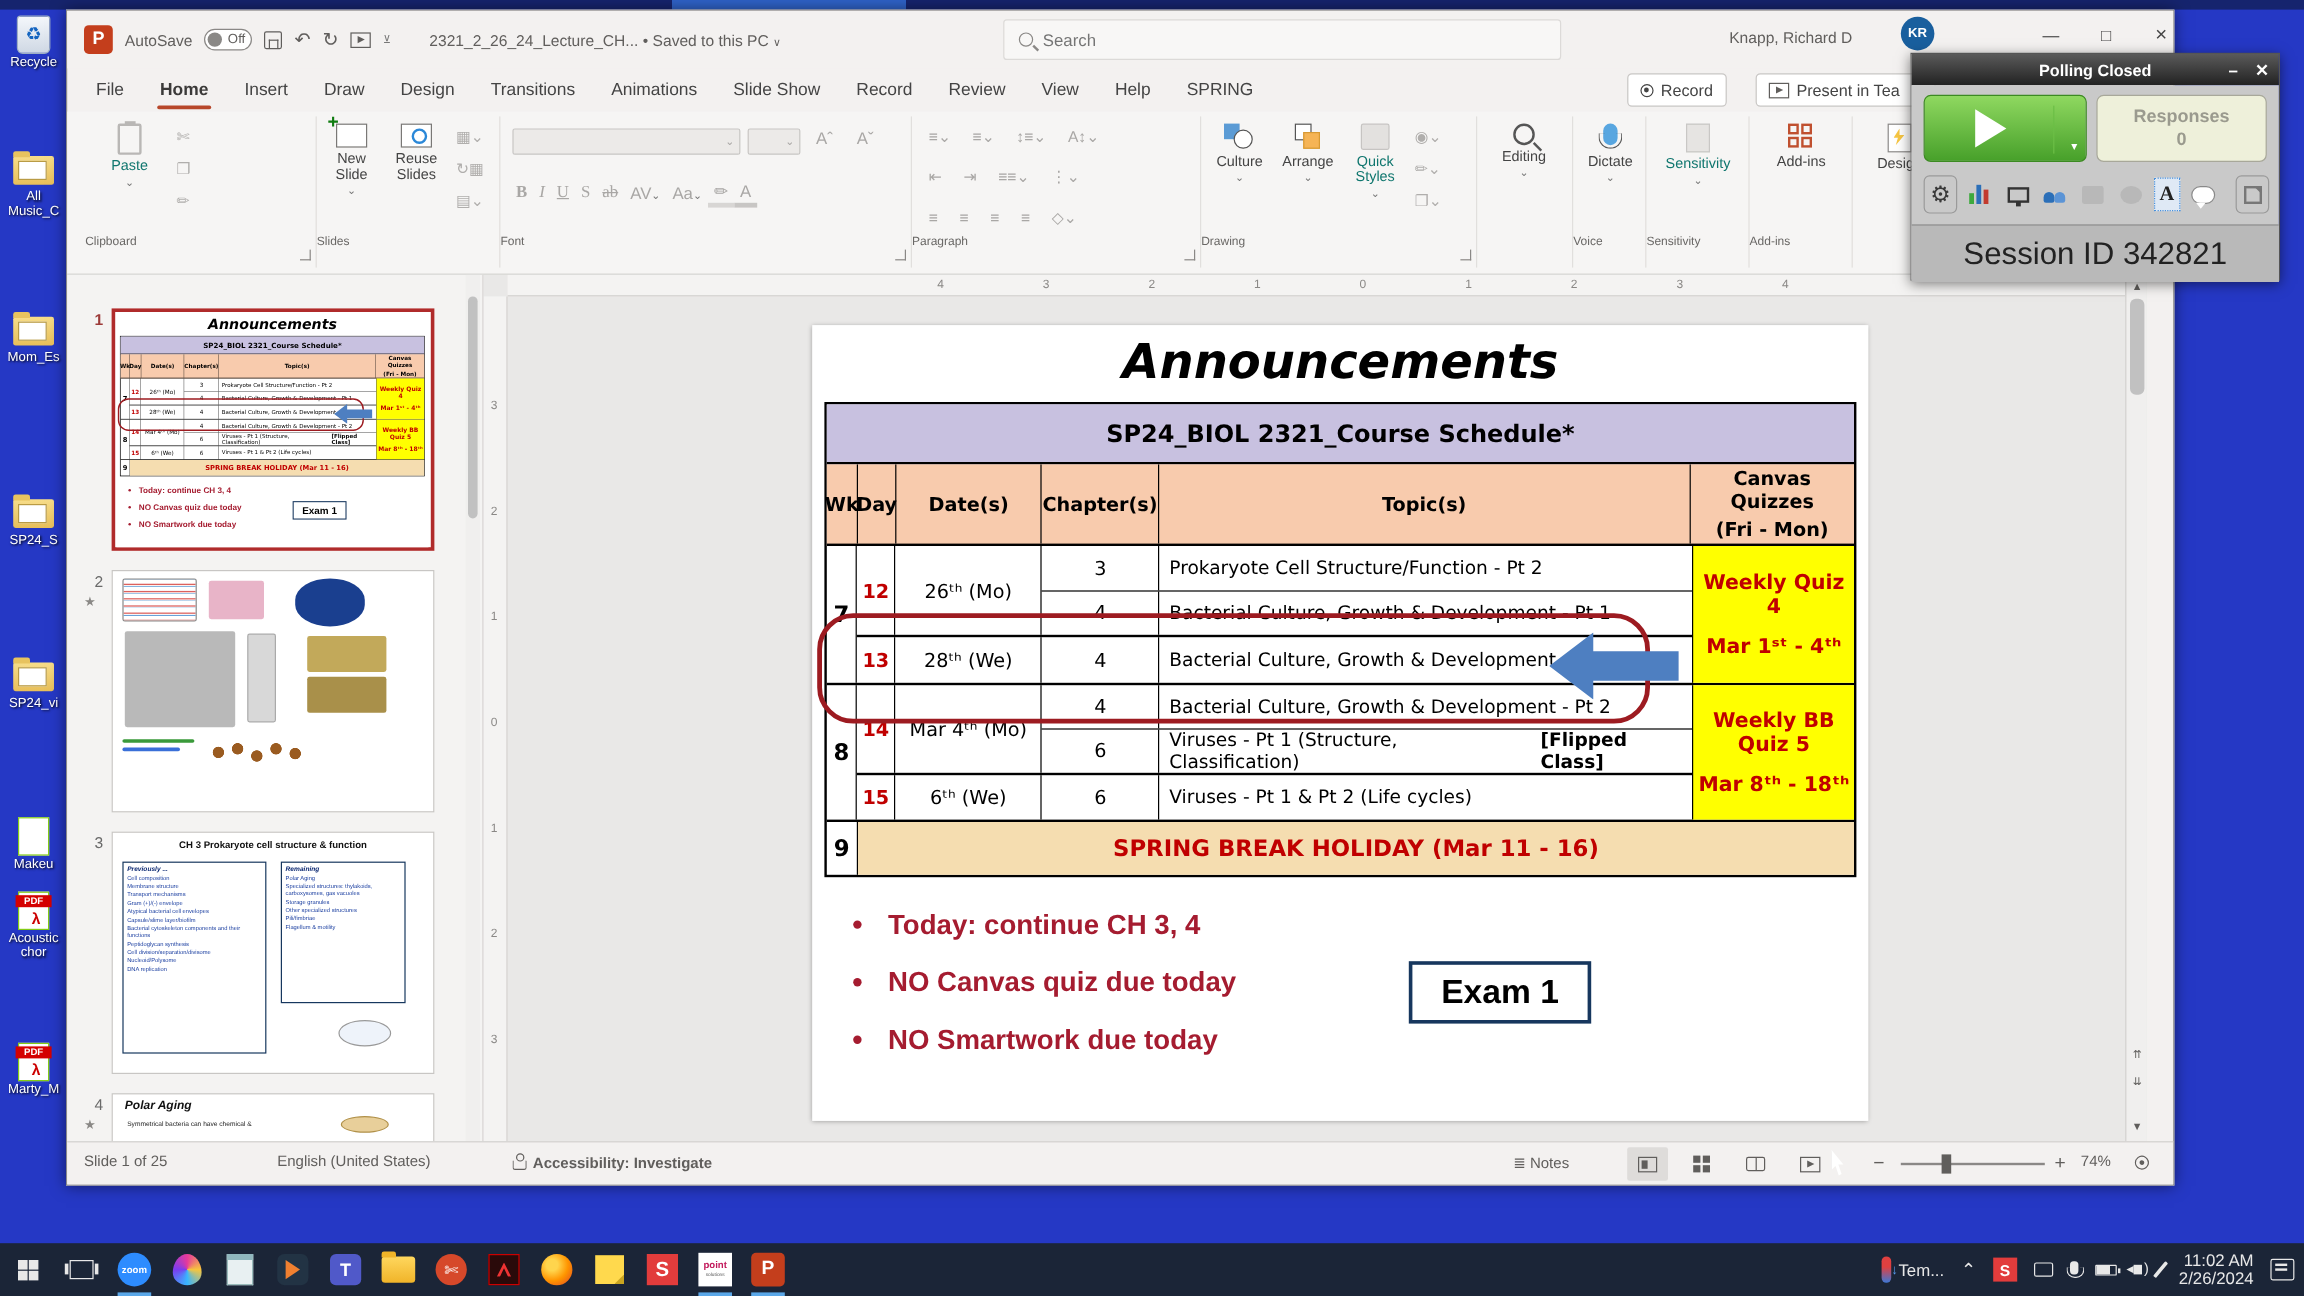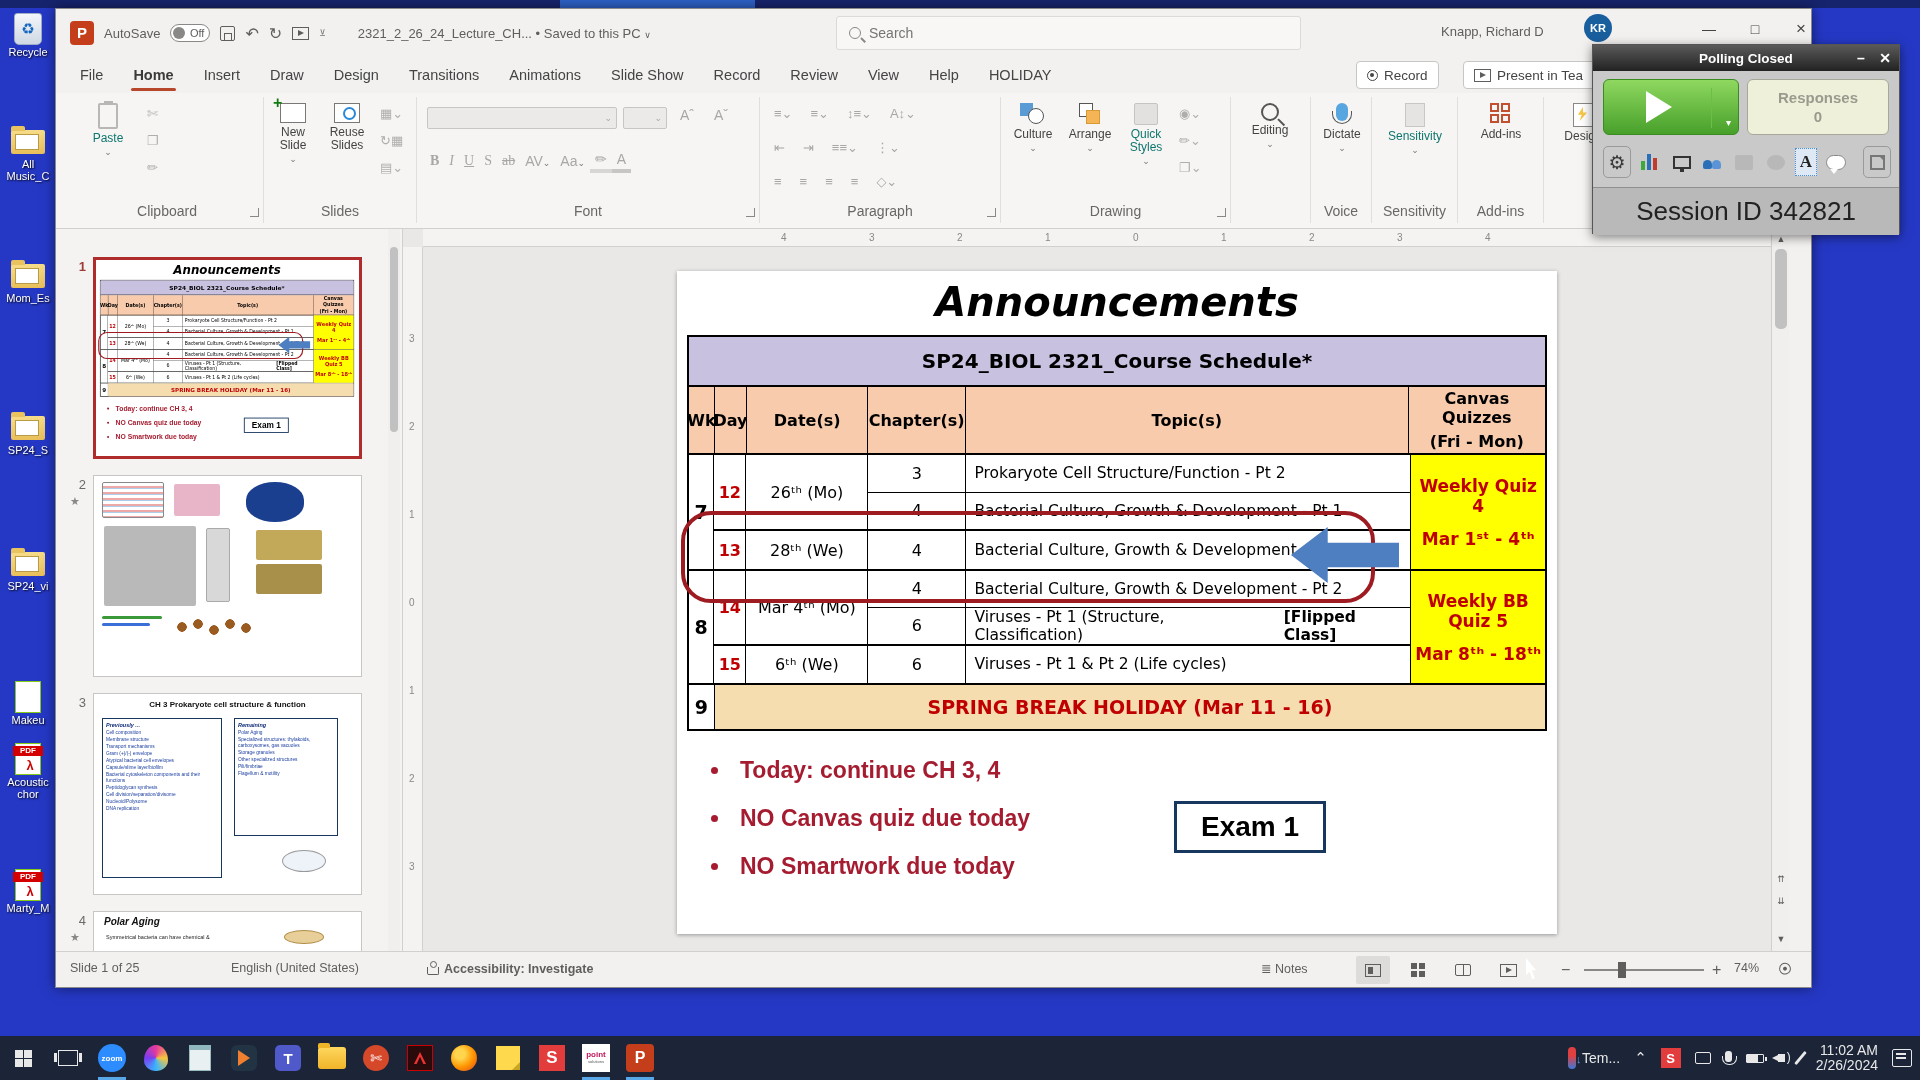--- a/index.html
+++ b/index.html
@@ -40,21 +40,21 @@
 .mbar{position:absolute;left:0;top:48px;width:100%;height:36px;display:flex;align-items:center;padding-left:22px;gap:26px;font-size:14.5px;color:#444}
 .mtab{padding:6px 2px;position:relative;white-space:nowrap}
 .mtab.act{color:#3b3a39;font-weight:bold}
 .mtab.act::after{content:"";position:absolute;left:0;right:0;bottom:-2px;height:3px;background:#b7472a;border-radius:2px}
 .mbtn{position:absolute;top:4px;height:28px;border:1px solid #c8c6c4;border-radius:4px;background:#fff;display:flex;align-items:center;gap:6px;padding:0 10px;font-size:13.5px;color:#444;white-space:nowrap;overflow:hidden}
 .rdot{width:11px;height:11px;border:1.6px solid #444;border-radius:50%;position:relative;flex:none}
 .rdot::after{content:"";position:absolute;left:2.2px;top:2.2px;width:4px;height:4px;border-radius:50%;background:#444}
 
 .ribbon{position:absolute;left:0;top:84px;width:100%;height:136px;background:#f6f5f4;border-bottom:1px solid #d2d0ce}
 .grp{position:absolute;top:4px;height:126px;border-right:1px solid #e1dfdd}
-.glabel{position:absolute;bottom:4px;width:100%;text-align:center;font-size:14px;color:#696765}
+.glabel{position:absolute;bottom:16px;width:100%;text-align:left;font-size:10px;color:#696765}
 .launch{position:absolute;right:4px;bottom:6px;width:9px;height:9px;border-right:1.4px solid #8a8886;border-bottom:1.4px solid #8a8886}
 .rb{position:absolute;top:6px;width:58px;display:flex;flex-direction:column;align-items:center;gap:3px;font-size:12px;color:#444;text-align:center}
 .rb .cap{line-height:13px}
 .dis{color:#0f766e}
 .chev{font-size:9px;color:#777;line-height:8px}
 .clipb{width:20px;height:26px;border:2px solid #b9b7b5;border-radius:2px;position:relative}
 .clipb::before{content:"";position:absolute;left:4px;top:-4px;width:9px;height:4px;background:#b9b7b5}
 .mini{font-size:13px;color:#b0aeac;line-height:18px}
 .slico{width:26px;height:20px;border:1.6px solid #7a7876;background:#fff;position:relative}
 .slico.new::after{content:"+";position:absolute;left:-8px;top:-10px;color:#107c10;font-weight:bold;font-size:16px}
@@ -347,21 +347,21 @@
       <span class="mtab">Insert</span>
       <span class="mtab">Draw</span>
       <span class="mtab">Design</span>
       <span class="mtab">Transitions</span>
       <span class="mtab">Animations</span>
       <span class="mtab">Slide Show</span>
       <span class="mtab">Record</span>
       <span class="mtab">Review</span>
       <span class="mtab">View</span>
       <span class="mtab">Help</span>
-      <span class="mtab">HOLIDAY</span>
+      <span class="mtab">SPRING</span>
       <span class="mbtn" style="left:1300px">
           <span class="rdot"></span>
           <span>Record</span>
         </span>
       <span class="mbtn" style="left:1407px;width:150px">
           <span class="proj"></span>
           <span>Present in Tea</span>
         </span>
     </div>
 

